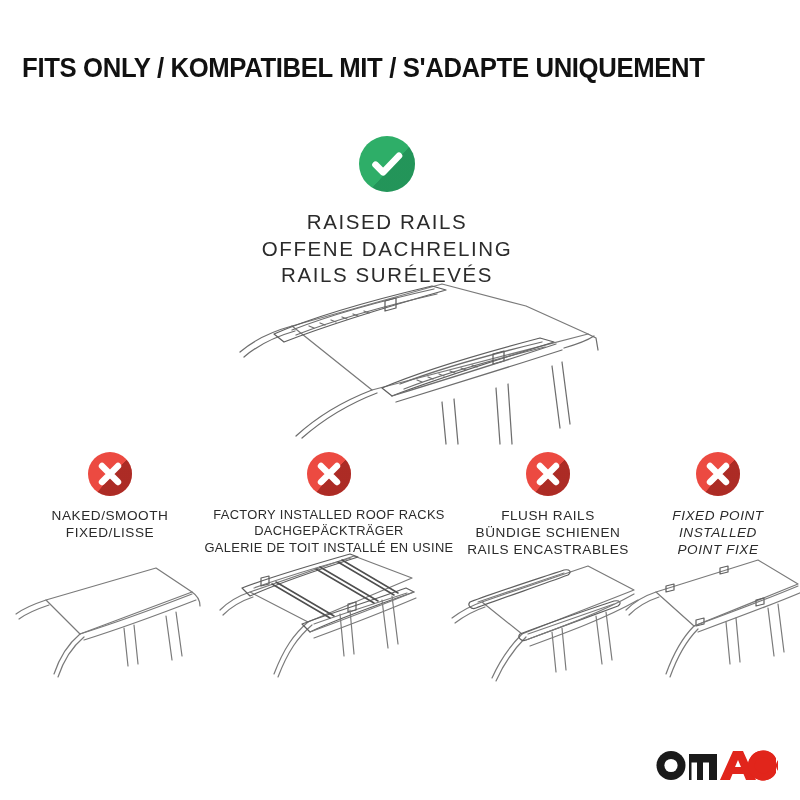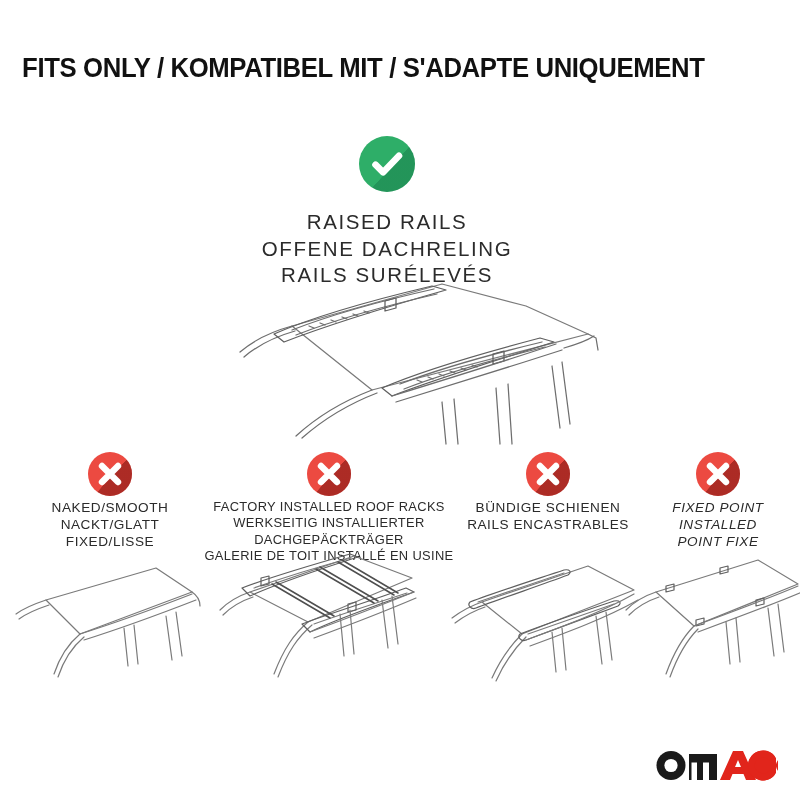--- a/index.html
+++ b/index.html
@@ -102,21 +102,21 @@
     height: 120px;
   }
   .cell {
     position: absolute;
     top: 0;
     text-align: center;
   }
   .cell .badge-wrap { width: 44px; height: 44px; }
   .cell .badge { width: 44px; height: 44px; }
   .cell-labels {
-    margin-top: 3px;
+    margin-top: 11px;
     line-height: 1.26;
   }
   .cell-labels .line {
     font-size: 13.6px;
     letter-spacing: 0.55px;
     color: #2b2b2b;
     white-space: nowrap;
   }
   .cell.c0 { left: 18px;  width: 184px; }
   .cell.c1 { left: 200px; width: 258px; }
@@ -214,52 +214,51 @@
     <div class="badge-wrap">
       <div class="badge red">
         <div class="shade"></div>
         <svg width="44" height="44" viewBox="0 0 44 44">
           <path d="M14 14 L30 30 M30 14 L14 30" fill="none" stroke="#ffffff" stroke-width="6.4" stroke-linecap="round"></path>
         </svg>
       </div>
     </div>
     <div class="cell-labels">
       <div class="line">NAKED/SMOOTH</div>
-      <div class="line">NACKT/GLATT</div>
       <div class="line">FIXED/LISSE</div>
     </div>
   </div>
 
   <div class="cell c1">
     <div class="badge-wrap">
       <div class="badge red">
         <div class="shade"></div>
         <svg width="44" height="44" viewBox="0 0 44 44">
           <path d="M14 14 L30 30 M30 14 L14 30" fill="none" stroke="#ffffff" stroke-width="6.4" stroke-linecap="round"></path>
         </svg>
       </div>
     </div>
     <div class="cell-labels">
       <div class="line">FACTORY INSTALLED ROOF RACKS</div>
-      <div class="line">WERKSEITIG INSTALLIERTER</div>
       <div class="line">DACHGEPÄCKTRÄGER</div>
       <div class="line">GALERIE DE TOIT INSTALLÉ EN USINE</div>
     </div>
   </div>
 
   <div class="cell c2">
     <div class="badge-wrap">
       <div class="badge red">
         <div class="shade"></div>
         <svg width="44" height="44" viewBox="0 0 44 44">
           <path d="M14 14 L30 30 M30 14 L14 30" fill="none" stroke="#ffffff" stroke-width="6.4" stroke-linecap="round"></path>
         </svg>
       </div>
     </div>
     <div class="cell-labels">
+      <div class="line">FLUSH RAILS</div>
       <div class="line">BÜNDIGE SCHIENEN</div>
       <div class="line">RAILS ENCASTRABLES</div>
     </div>
   </div>
 
   <div class="cell c3">
     <div class="badge-wrap">
       <div class="badge red">
         <div class="shade"></div>
         <svg width="44" height="44" viewBox="0 0 44 44">

